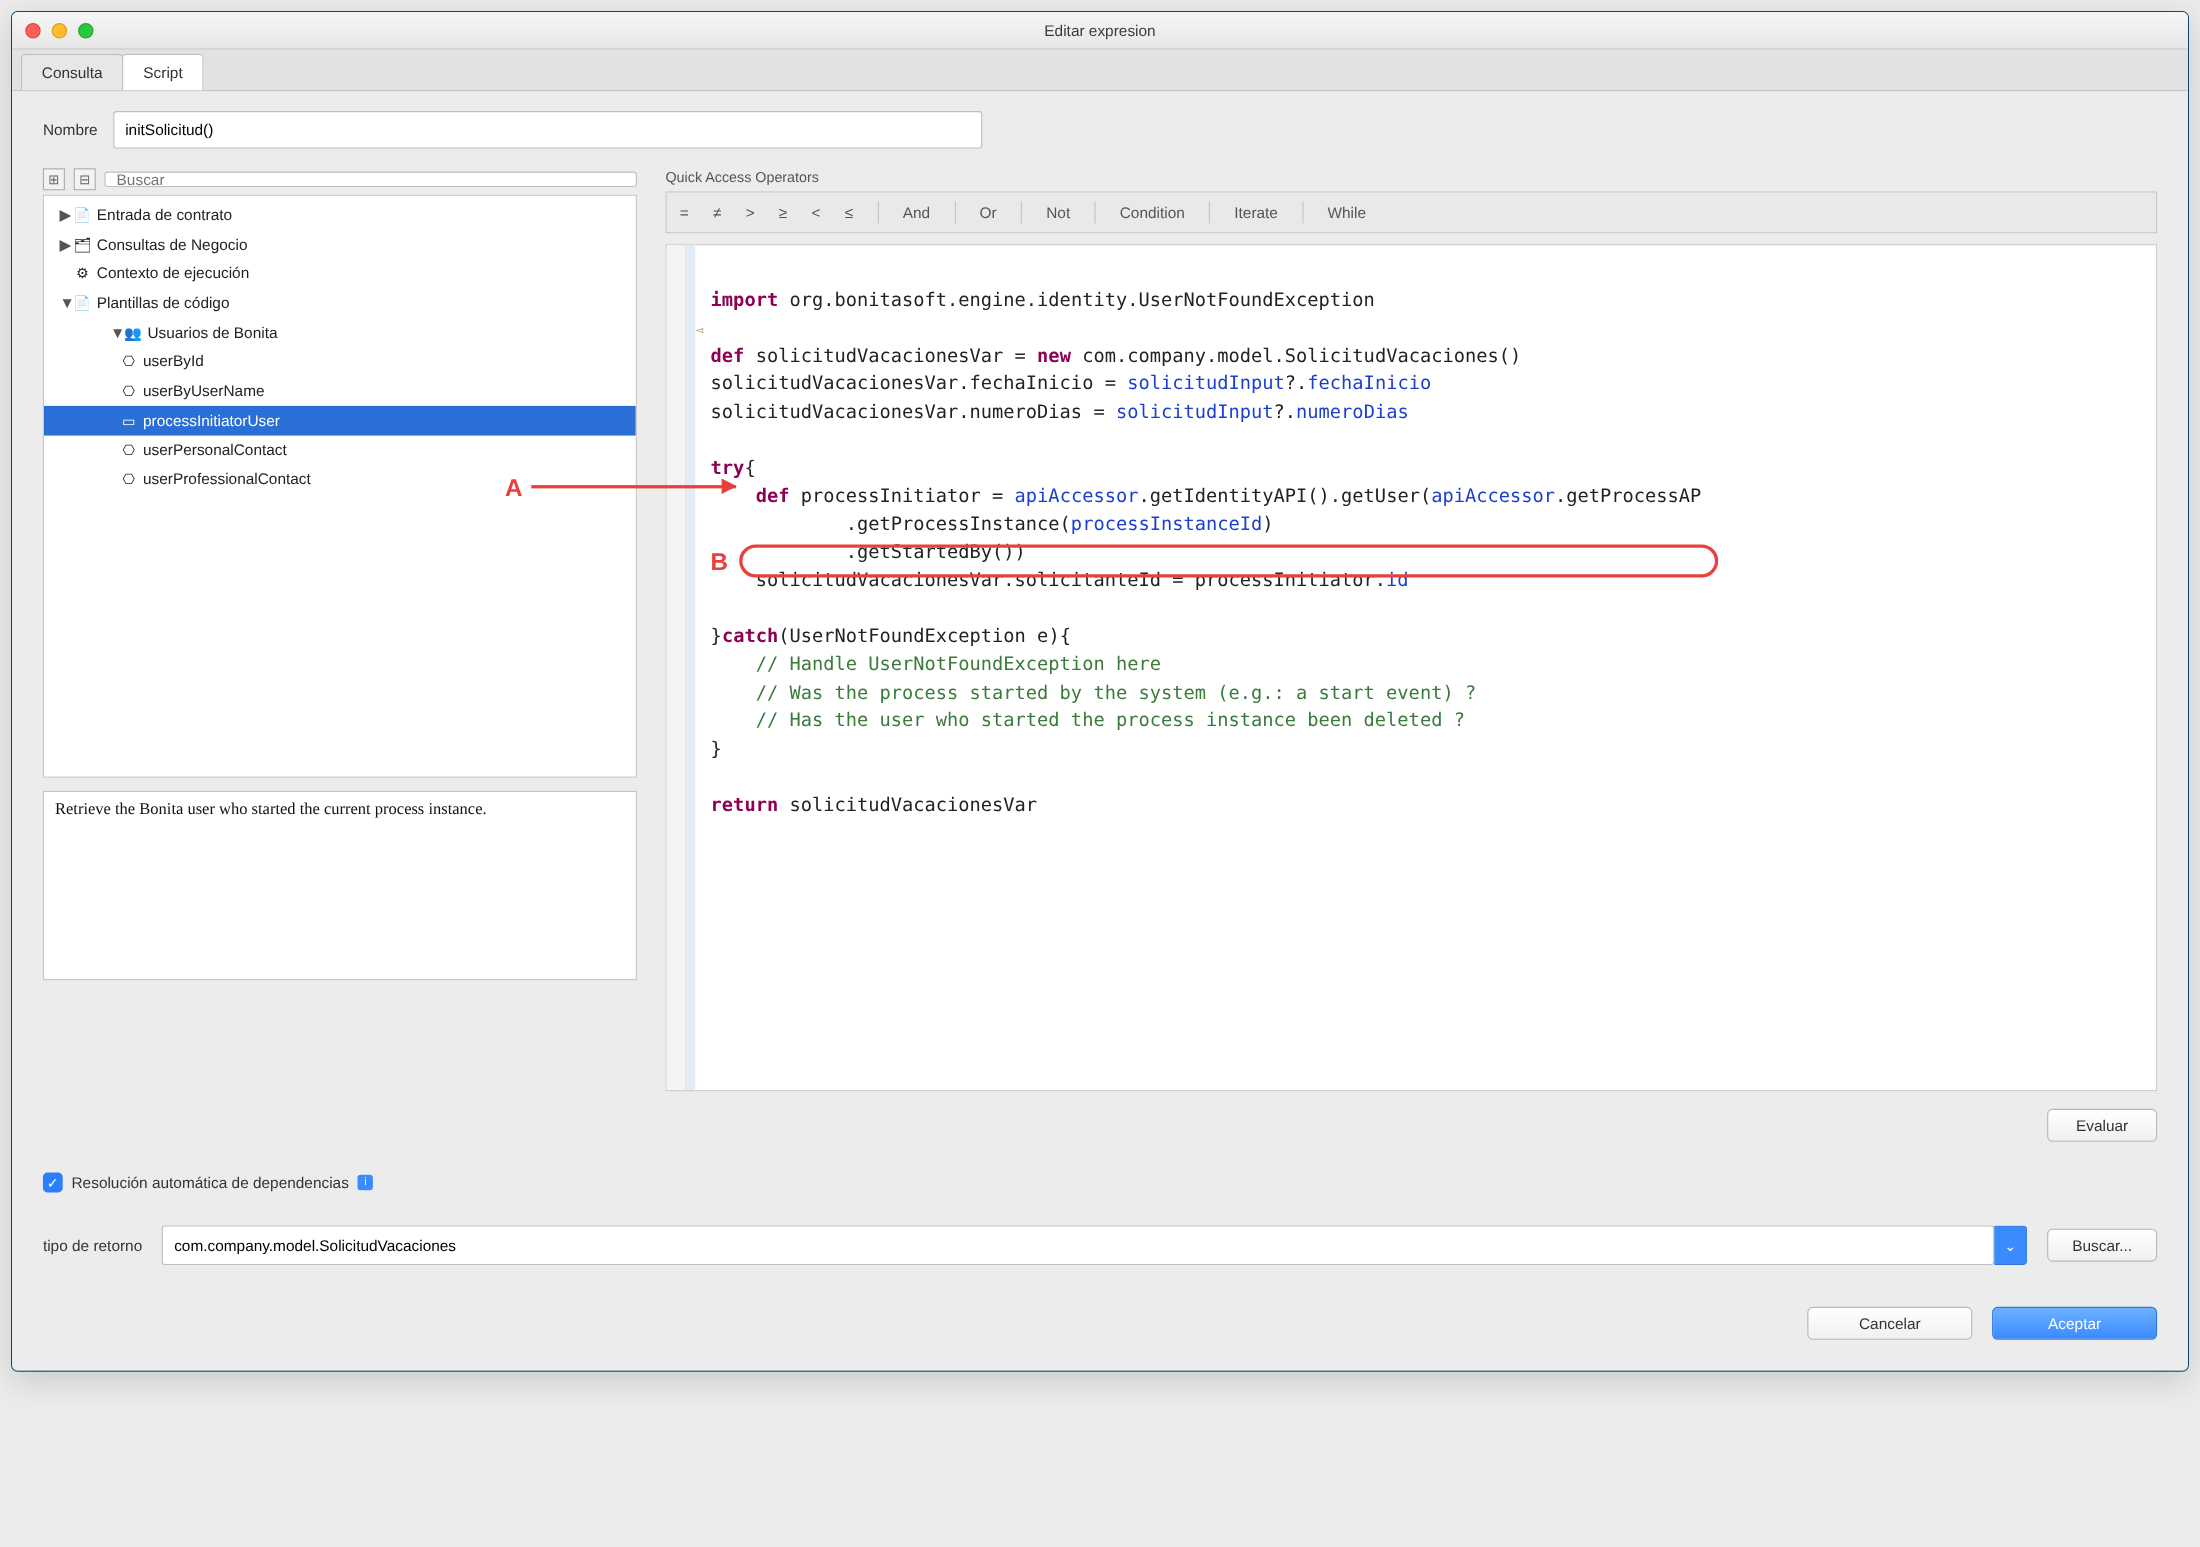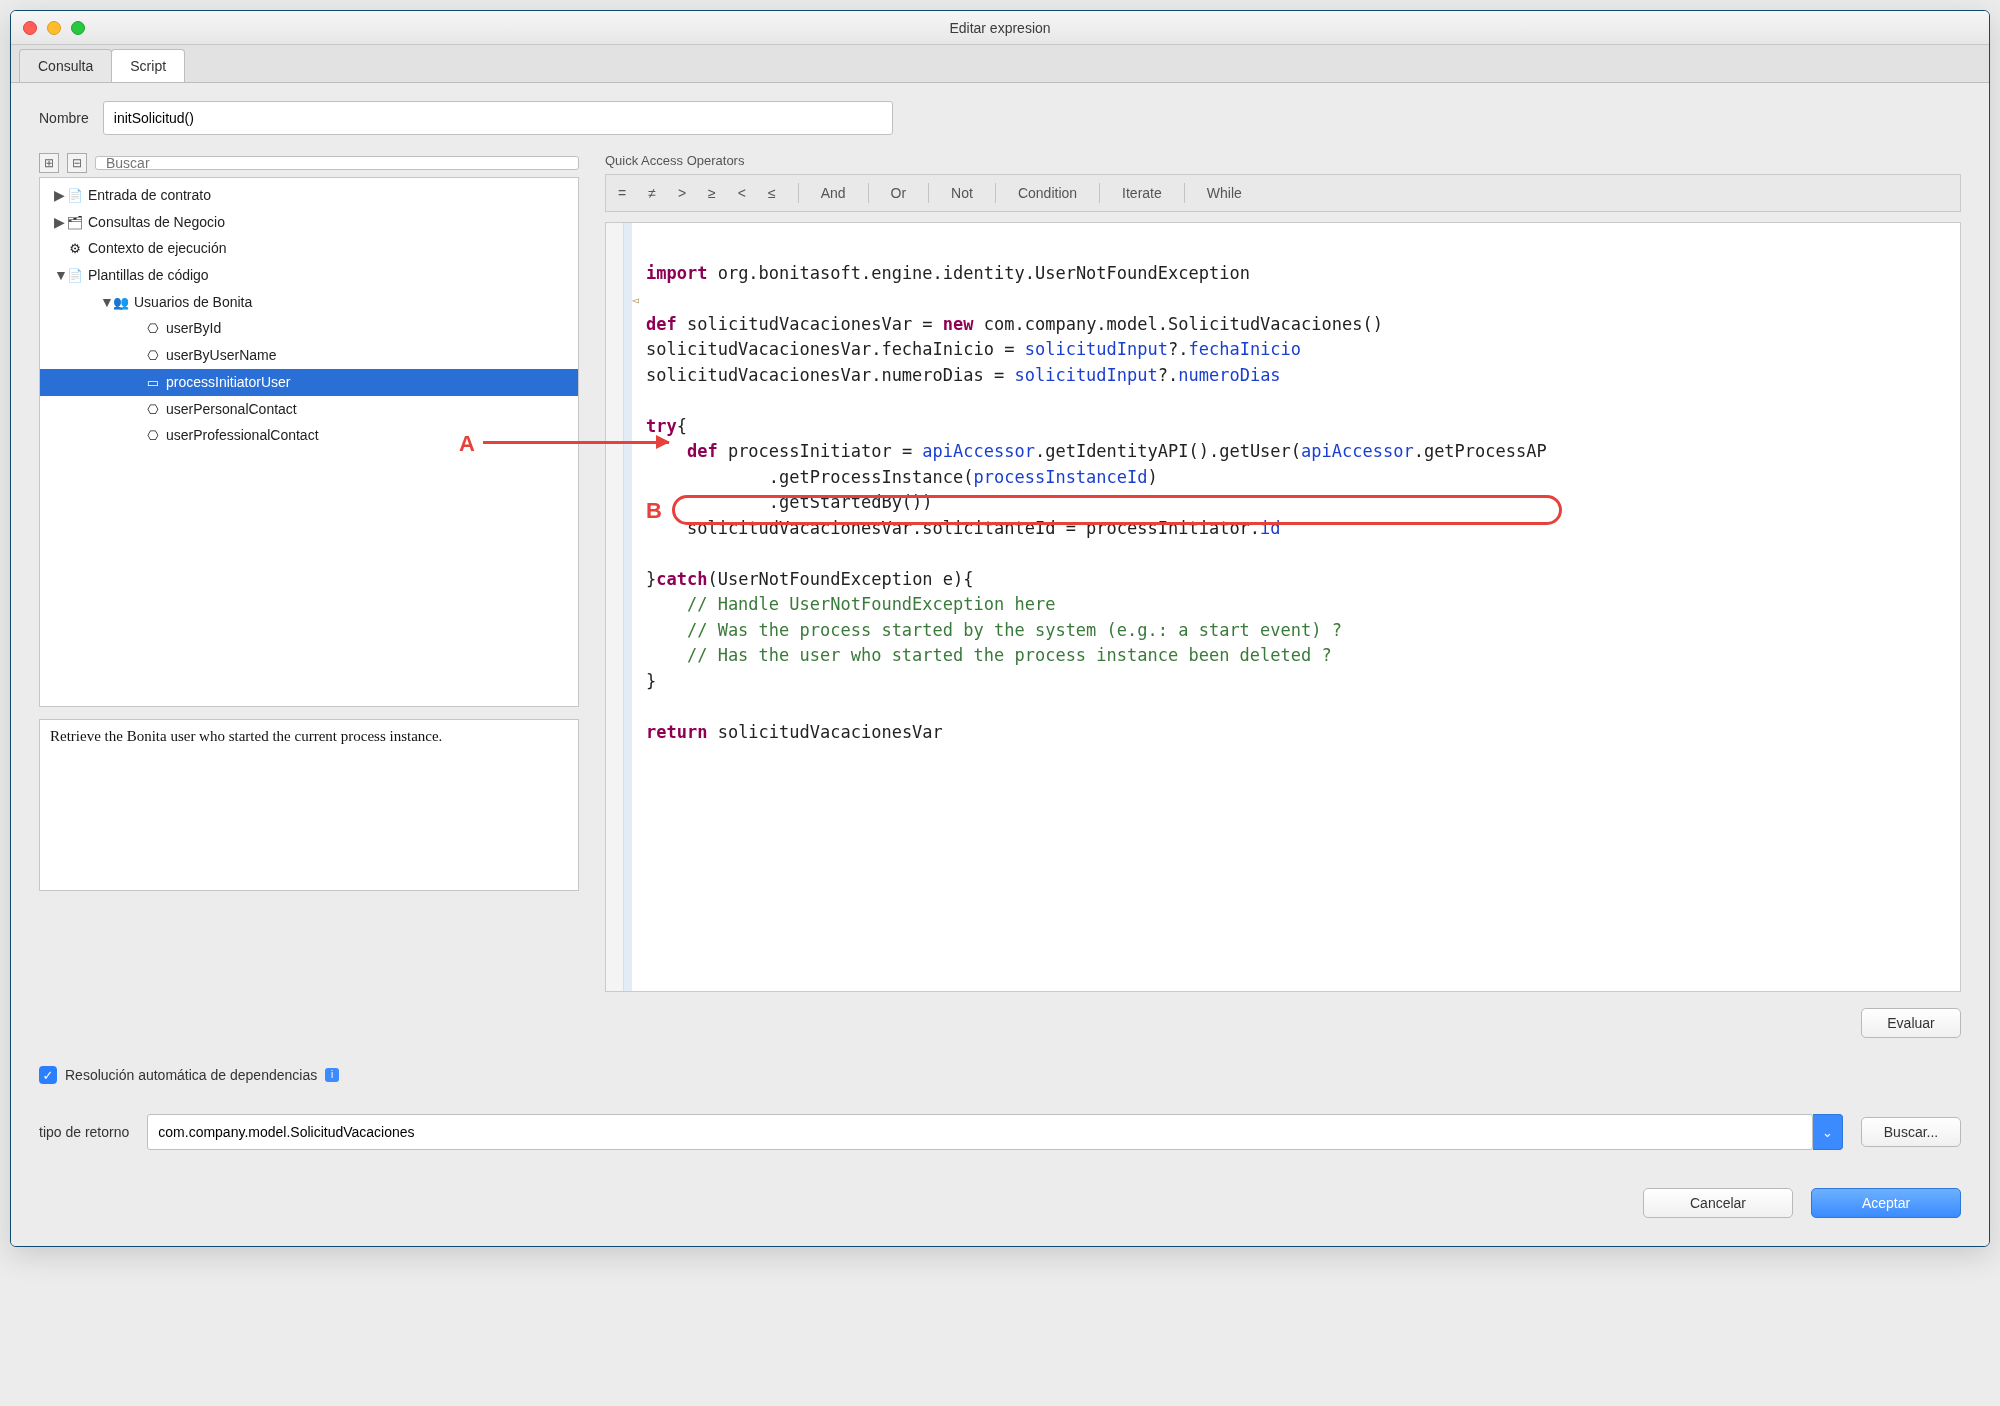--- a/index.html
+++ b/index.html
@@ -89,21 +89,21 @@
   font-size: 14px;
   line-height: 1.9;
 }
 .tnode { padding-left: 14px; white-space: nowrap; }
 .tnode .tw { display:inline-block; width:12px; color:#555; }
 .tnode .ic { display:inline-block; width:18px; text-align:center; margin-right:4px; font-size:13px; }
 .tnode.sel { background: #2a6fd6; color: #fff; }
 .tnode.sel .ic { color:#fff; }
 .depth1 { }
 .depth2 { padding-left: 60px; }
-.depth3 { padding-left: 92px; }
+.depth3 { padding-left: 56px; }
 
 .desc {
   border: 1px solid #c6c6c6;
   background: #fff;
   height: 172px;
   margin-top: 12px;
   padding: 8px 10px;
   font-family: Georgia, "Times New Roman", serif;
   font-size: 15px;
   color: #111;

